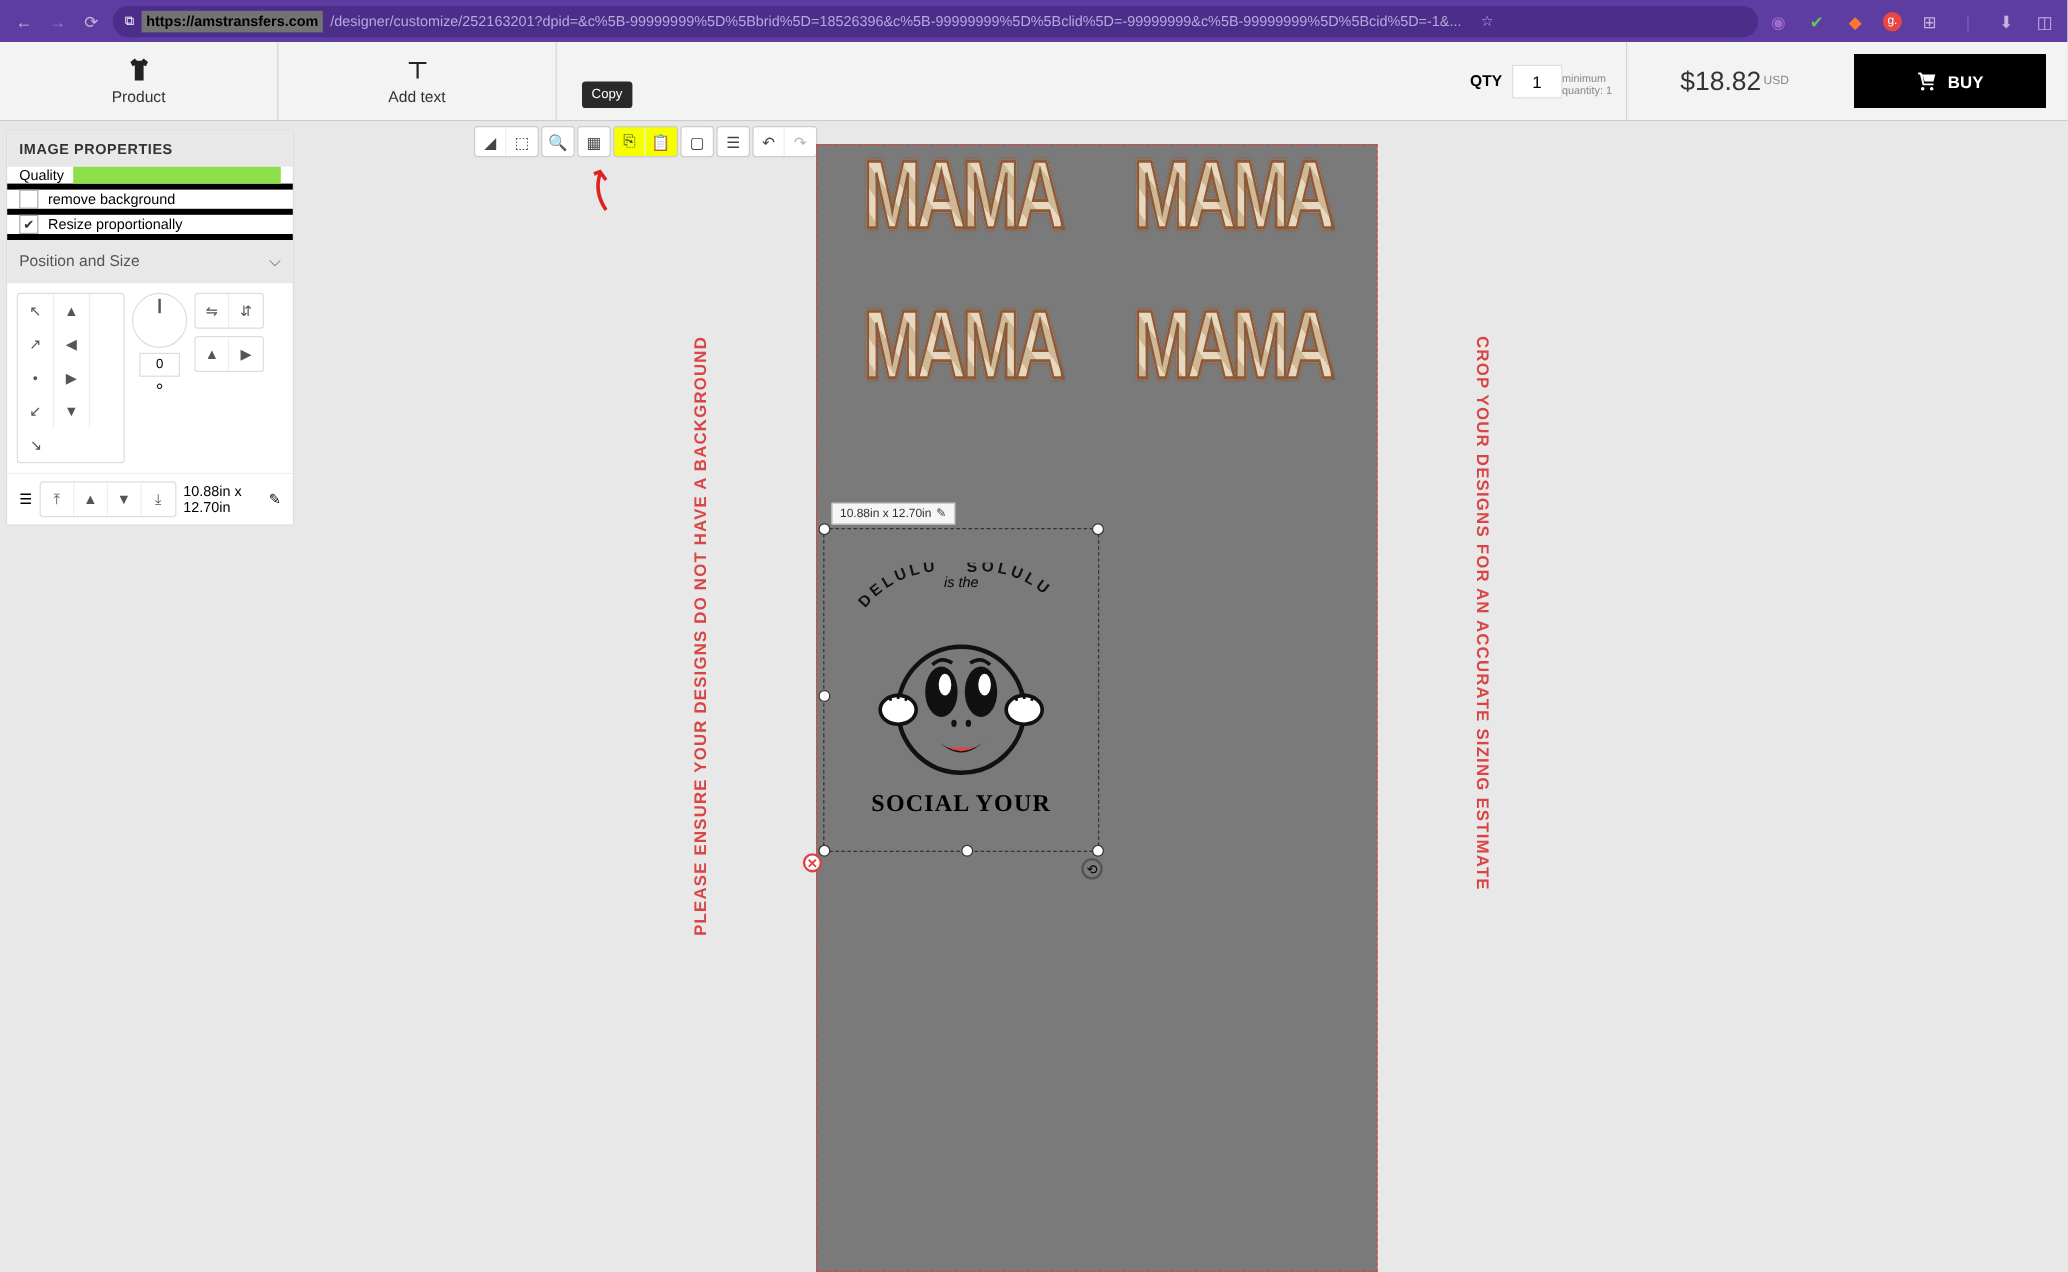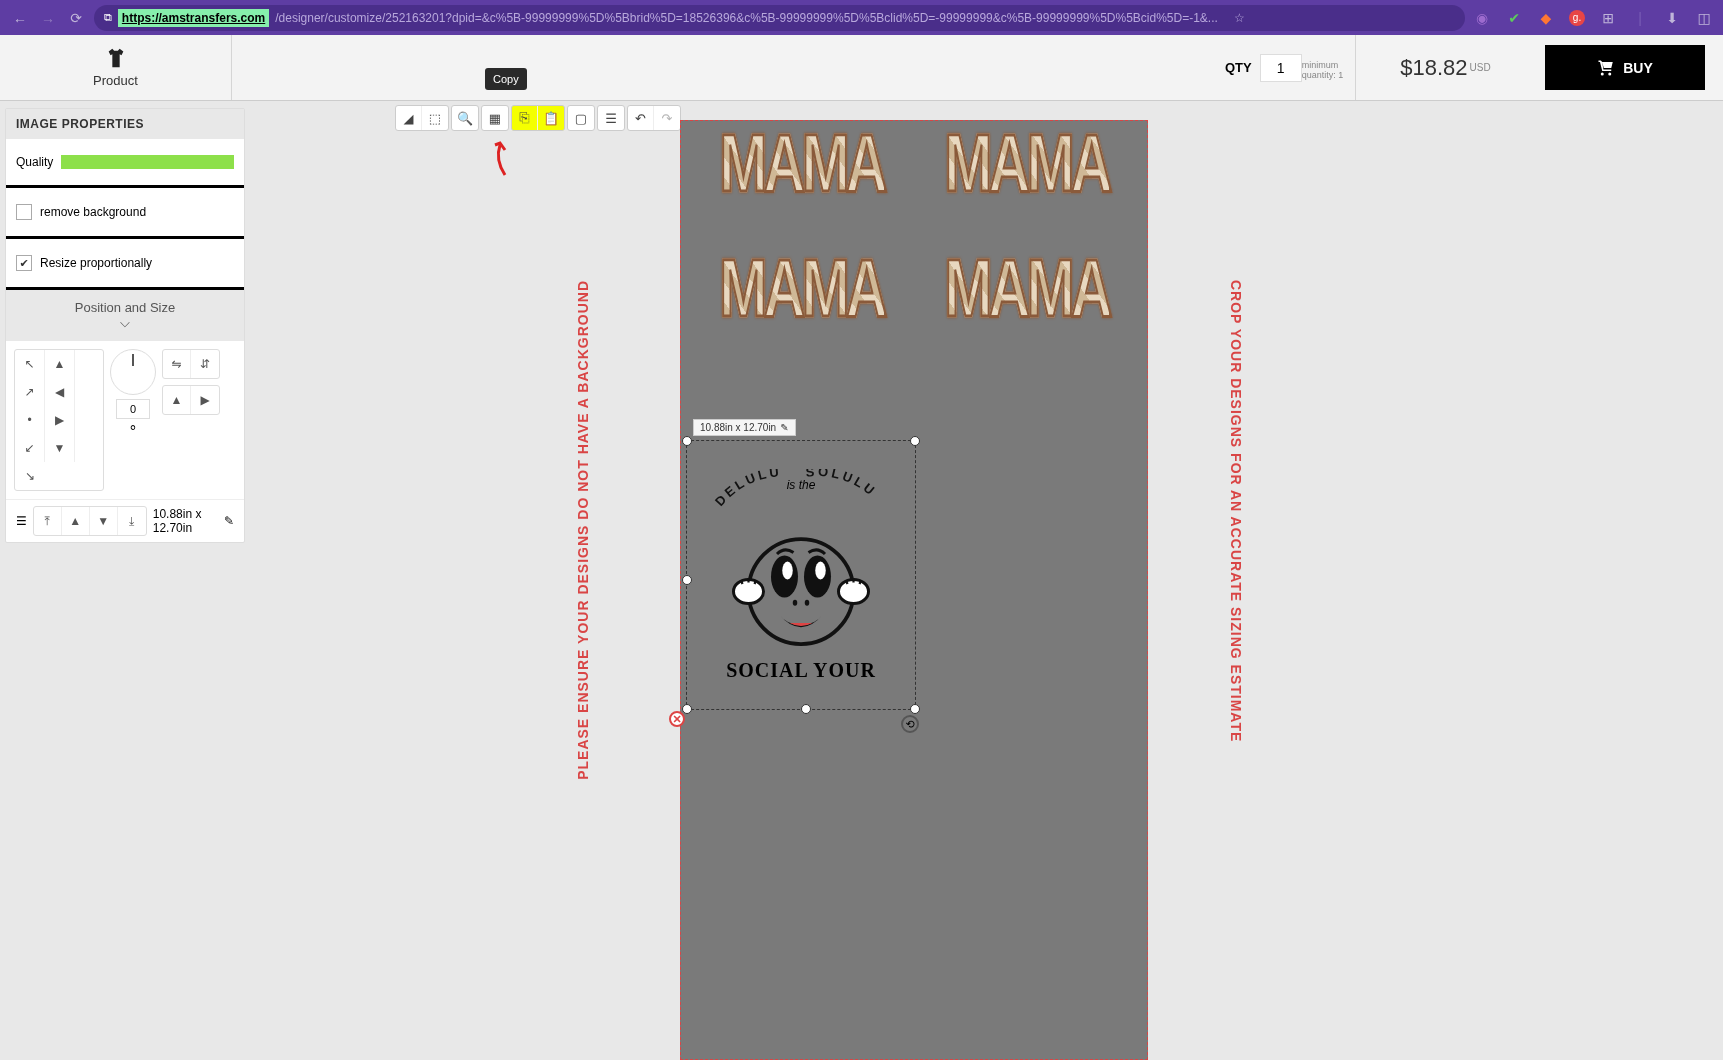--- a/index.html
+++ b/index.html
@@ -3,21 +3,21 @@
   <meta charset="utf-8">
   <style>
     * { margin: 0; padding: 0; box-sizing: border-box; font-family: Arial, sans-serif; }
     body { background: #e8e8e8; overflow: hidden; width: 1723px; height: 1060px; position: relative; }
 
     
     .browser-bar { height: 35px; background: #5e3da3; display: flex; align-items: center; padding: 0 10px; gap: 8px; }
     .nav-btn { width: 20px; height: 20px; color: #c0b5d9; display: flex; align-items: center; justify-content: center; cursor: pointer; font-size: 14px; }
     .nav-btn.disabled { opacity: 0.5; }
     .url-bar { flex: 1; background: #4a2e8a; border-radius: 15px; height: 26px; display: flex; align-items: center; padding: 0 10px; color: #fff; font-size: 12px; gap: 6px; max-width: 1460px; }
-    .url-highlight { background: #86efac; padding: 2px 4px; color: #000; font-weight: bold; text-decoration: underline; }
+    .url-highlight { background: #737373; padding: 2px 4px; color: #000; font-weight: bold; }
     .url-rest { color: #b8a8dc; white-space: nowrap; overflow: hidden; }
     .url-star { color: #b8a8dc; margin-left: 10px; }
     .ext-icons { display: flex; gap: 14px; align-items: center; margin-left: auto; }
     .ext-icon { width: 18px; height: 18px; display: flex; align-items: center; justify-content: center; font-size: 14px; }
 
     
     .top-toolbar { height: 66px; background: #f3f3f3; border-bottom: 1px solid #ccc; display: flex; align-items: stretch; }
     .tool-item { flex: 0 0 232px; border-right: 1px solid #d5d5d5; display: flex; flex-direction: column; align-items: center; justify-content: center; cursor: pointer; gap: 4px; }
     .tool-item svg { width: 22px; height: 22px; }
     .tool-label { font-size: 13px; color: #333; }
@@ -27,25 +27,25 @@
     .qty-label { font-weight: bold; font-size: 13px; }
     .qty-input { width: 42px; height: 28px; border: 1px solid #ddd; text-align: center; font-size: 14px; background:#fff; }
     .min-qty { font-size: 9px; color: #888; margin-top: 4px; }
     .price-box { flex: 0 0 180px; display: flex; align-items: center; justify-content: center; font-size: 22px; color: #333; border-left: 1px solid #d5d5d5; }
     .price-currency { font-size: 10px; vertical-align: super; margin-left: 2px; color: #888; }
     .buy-btn { flex: 0 0 160px; background: #000; color: #fff; display: flex; align-items: center; justify-content: center; gap: 8px; margin: 10px 18px 10px 10px; cursor: pointer; font-size: 14px; font-weight: bold; }
 
     
     .sidebar { position: absolute; left: 5px; top: 108px; width: 240px; background: #fff; border: 1px solid #ddd; border-radius: 2px; }
     .panel-title { background: #e8e8e8; padding: 8px 10px; font-size: 12px; font-weight: bold; color: #333; letter-spacing: 0.5px; }
-    .panel-row { padding: 16px 10px; display: flex; align-items: center; gap: 8px; font-size: 12px; border-bottom: 3px solid #000000; }
+    .panel-row { padding: 0 10px; display: flex; align-items: center; gap: 8px; font-size: 12px; border-bottom: 5px solid #000000; }
     .quality-bar { flex: 1; height: 14px; background: #8de04a; }
     .checkbox { width: 16px; height: 16px; border: 1px solid #aaa; display: flex; align-items: center; justify-content: center; font-size: 12px; }
     .checkbox.checked::after { content: "✔"; color: #333; font-size: 11px; }
-    .section-header { background: #e8e8e8; padding: 10px; font-size: 13px; color: #555; display: flex; justify-content: space-between; align-items: center; cursor: pointer; flex-direction: column; }
+    .section-header { background: #e8e8e8; padding: 10px; font-size: 13px; color: #555; display: flex; justify-content: space-between; align-items: flex-start; cursor: pointer; }
     .tools-grid { padding: 8px; display: flex; flex-wrap: wrap; gap: 6px; }
     .tool-btn-group { border: 1px solid #ddd; border-radius: 3px; display: flex; }
     .tool-small { width: 28px; height: 28px; display: flex; align-items: center; justify-content: center; font-size: 12px; color: #555; cursor: pointer; border-right: 1px solid #eee; }
     .tool-small:last-child { border-right: none; }
     .rotate-dial { width: 46px; height: 46px; border: 1px solid #ddd; border-radius: 50%; display: flex; align-items: center; justify-content: center; position: relative; }
     .rotation-input { width: 34px; height: 20px; border: 1px solid #ddd; text-align: center; font-size: 11px; }
     .dims-row { padding: 6px 10px; display: flex; align-items: center; gap: 6px; font-size: 12px; border-top: 1px solid #eee; }
 
     
     .canvas-toolbar { position: absolute; left: 395px; top: 105px; display: flex; gap: 2px; align-items: center; }
@@ -106,20 +106,26 @@
     <div class="ext-icon" style="color:#c0b5d9;">◫</div>
   </div>
 </div>
 
 <div class="top-toolbar">
   <div class="tool-item">
     <svg viewBox="0 0 24 24" fill="#222">
         <path d="M16 2l4 3-2 4-2-1v14H8V8L6 9 4 5l4-3 2 2h4l2-2z"></path>
       </svg>
     <span class="tool-label">Product</span>
+  </div>
+  <div class="tool-item">
+    <svg viewBox="0 0 24 24" fill="none" stroke="#222" stroke-width="2">
+        <path d="M4 6h16M12 6v14"></path>
+      </svg>
+    <span class="tool-label">Add text</span>
   </div>
   <div class="tool-spacer"></div>
   <div class="qty-box">
     <div class="qty-row">
       <span class="qty-label">QTY</span>
       <input class="qty-input" value="1" style="">
     </div>
     <span class="min-qty">minimum quantity: 1</span>
   </div>
   <div class="price-box">

